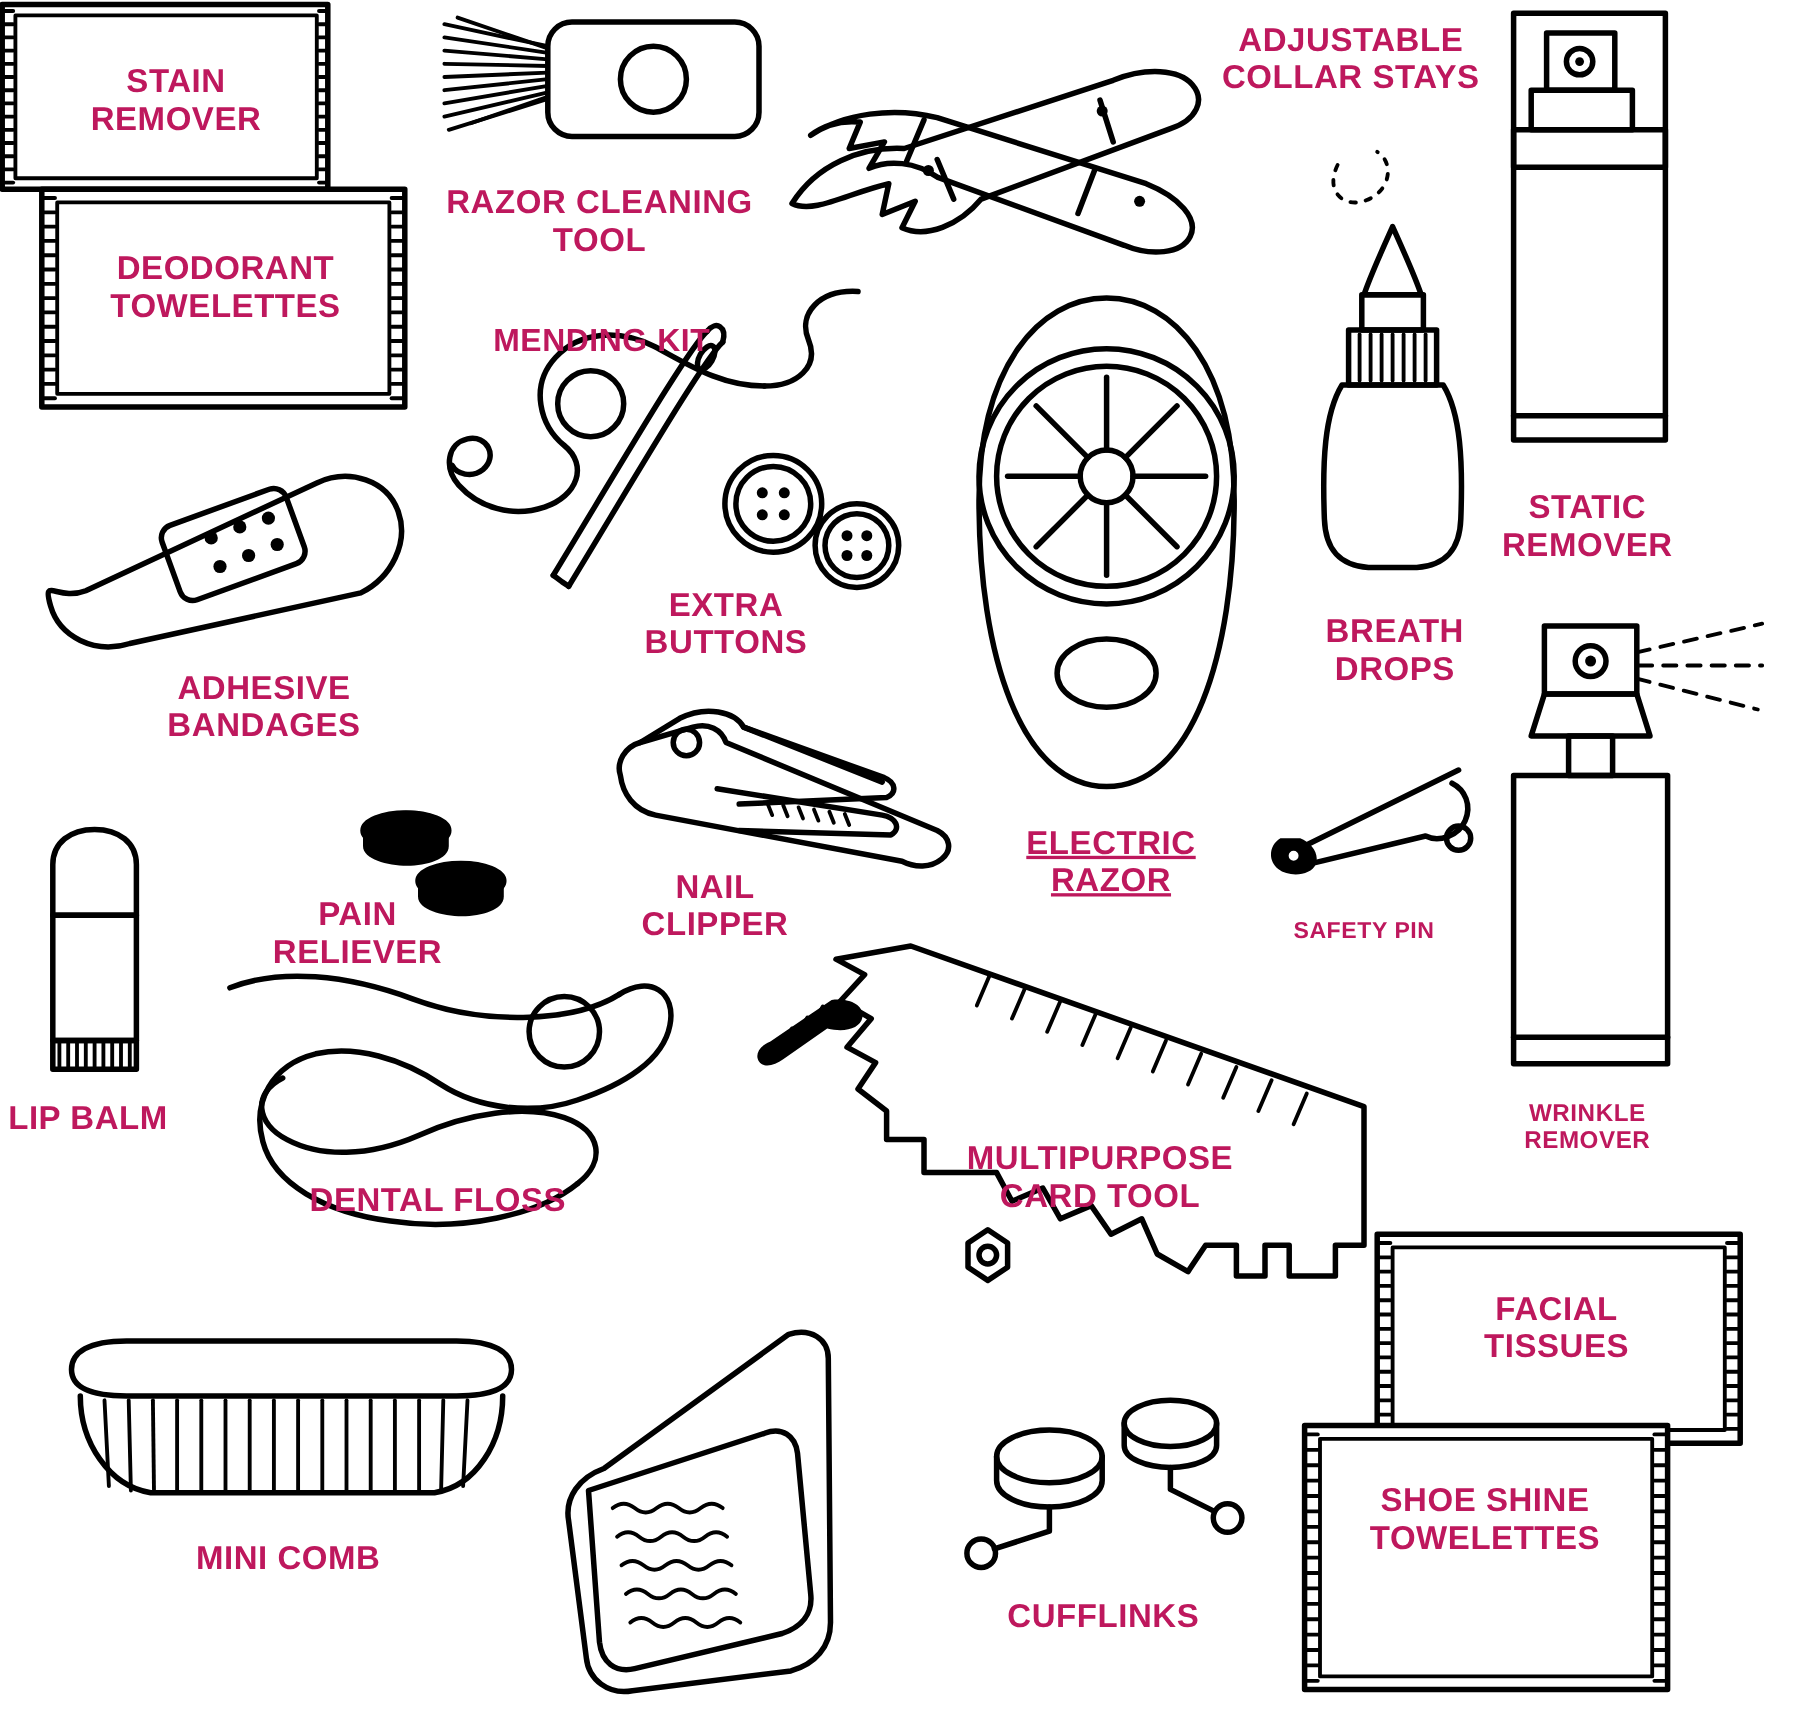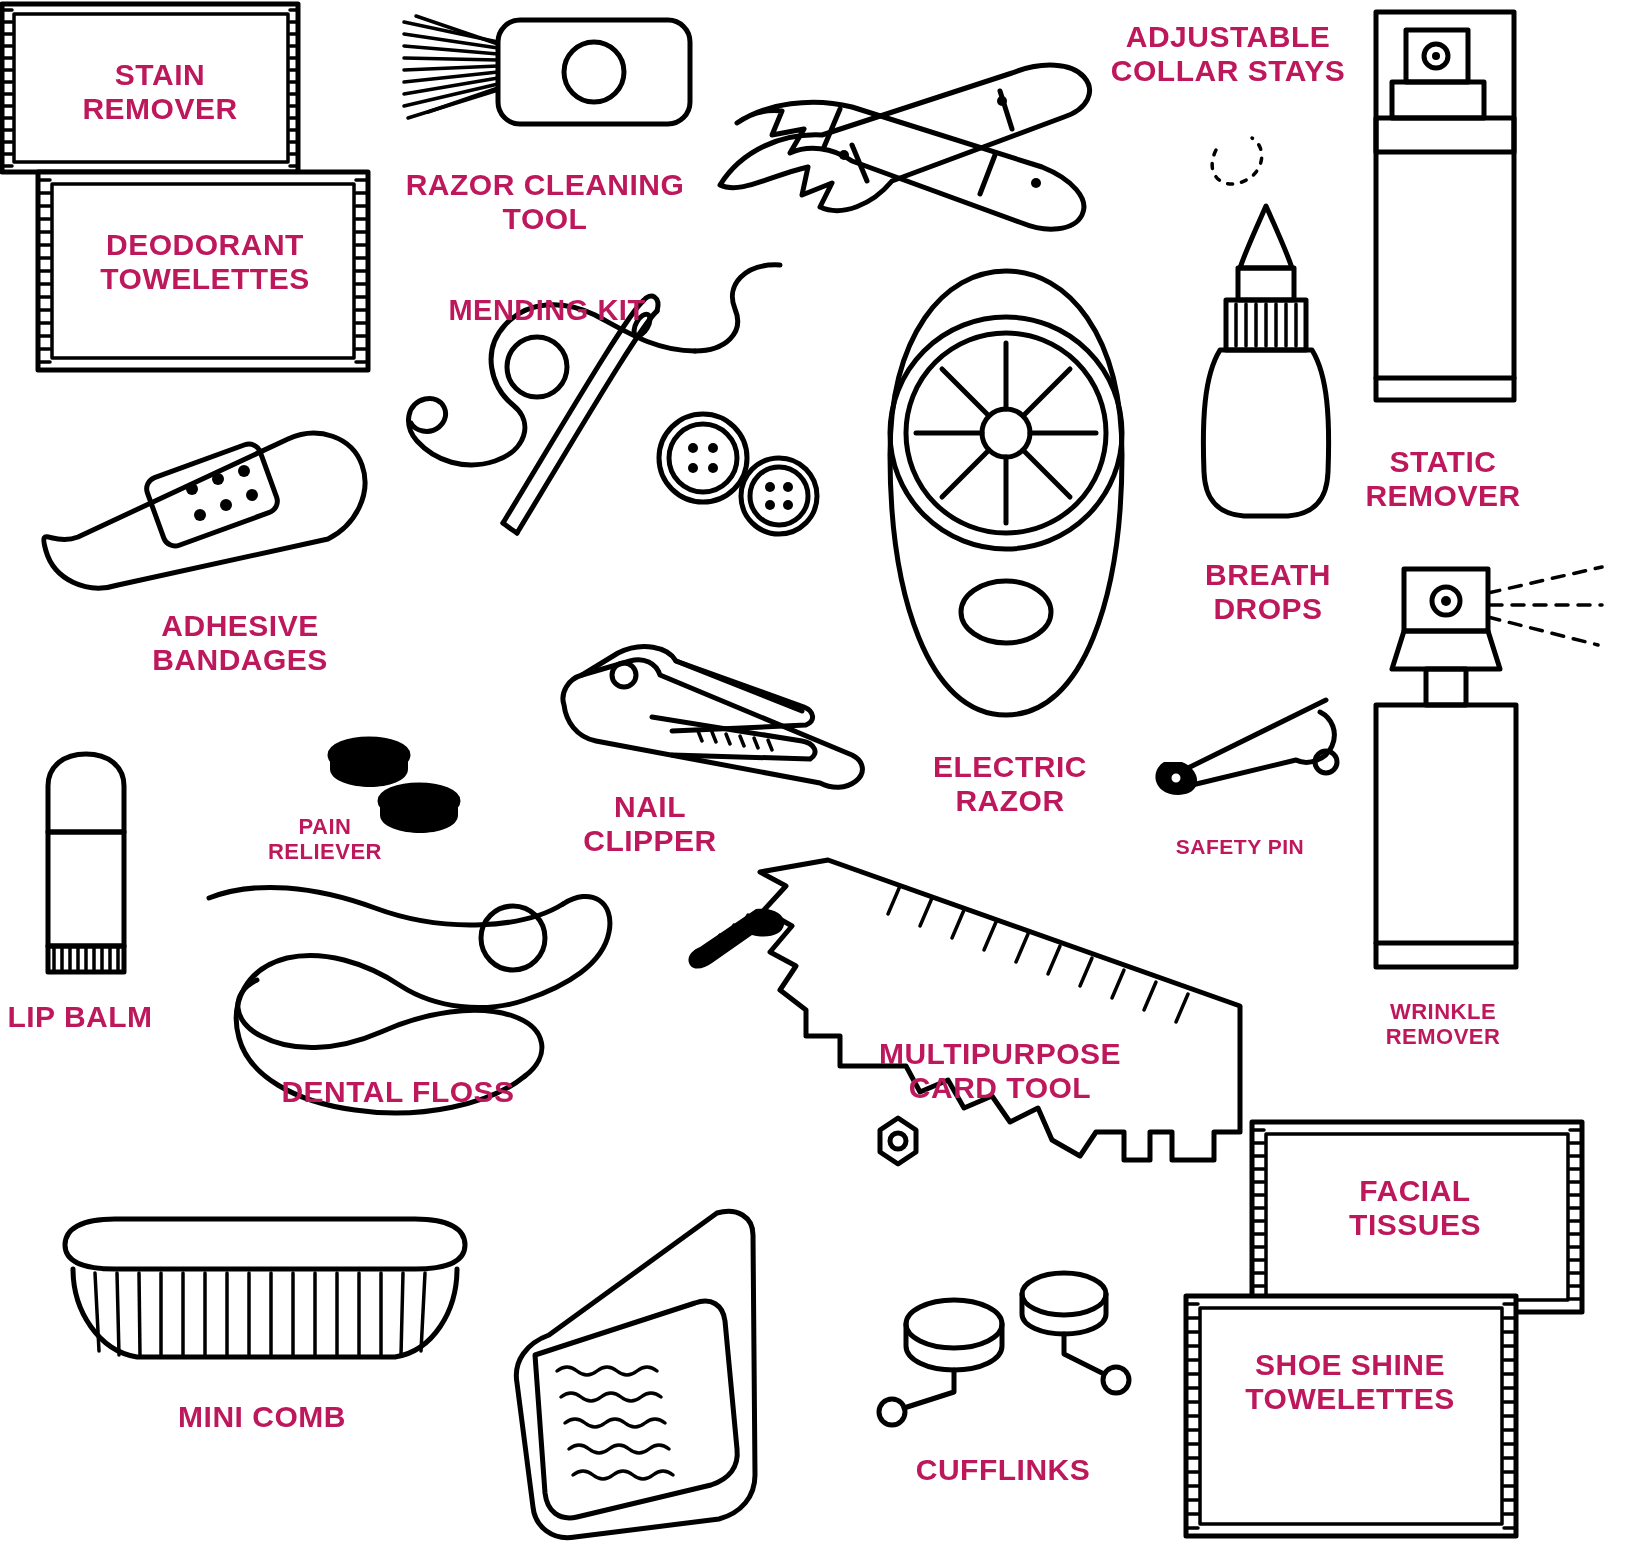--- a/index.html
+++ b/index.html
@@ -218,41 +218,43 @@
       <circle class="fill-blk" cx="38" cy="58" r="5"></circle>
       <circle class="fill-blk" cx="58" cy="58" r="5"></circle>
       <circle class="wht" cx="124" cy="86" r="38"></circle>
       <circle class="ln" cx="124" cy="86" r="29"></circle>
       <circle class="fill-blk" cx="115" cy="77" r="5"></circle>
       <circle class="fill-blk" cx="133" cy="77" r="5"></circle>
       <circle class="fill-blk" cx="115" cy="95" r="5"></circle>
       <circle class="fill-blk" cx="133" cy="95" r="5"></circle>
     </svg>
   </div>
+  <div class="label" style="left:660px; top:534px; font-size:30px; width:280px;">EXTRA
+BUTTONS</div>
 
   <div class="item" style="left:872px; top:265px;">
     <svg width="270" height="460" viewBox="0 0 270 460">
       <path class="ln" d="M134 6 C 196 6, 250 70, 250 190 C 250 330, 212 450, 134 450 C 56 450, 18 330, 18 190 C 18 70, 72 6, 134 6 Z"></path>
       <circle class="ln" cx="134" cy="168" r="116"></circle>
       <circle class="ln" cx="134" cy="168" r="100"></circle>
       <circle class="ln" cx="134" cy="168" r="24"></circle>
       <g class="ln" stroke-width="11">
         <line x1="134" y1="78" x2="134" y2="144"></line>
         <line x1="134" y1="192" x2="134" y2="258"></line>
         <line x1="44" y1="168" x2="110" y2="168"></line>
         <line x1="158" y1="168" x2="224" y2="168"></line>
         <line x1="70" y1="104" x2="117" y2="151"></line>
         <line x1="151" y1="185" x2="198" y2="232"></line>
         <line x1="198" y1="104" x2="151" y2="151"></line>
         <line x1="117" y1="185" x2="70" y2="232"></line>
       </g>
       <ellipse class="ln" cx="134" cy="347" rx="45" ry="31"></ellipse>
     </svg>
   </div>
-  <div class="label" style="left:1010px; top:750px; font-size:30px; width:300px;">ELECTRIC
+  <div class="label" style="left:1010px; top:750px; font-size:30px; width:300px;text-decoration:underline;">ELECTRIC
 RAZOR</div>
 
   <div class="item" style="left:1196px; top:128px;">
     <svg width="140" height="400" viewBox="0 0 140 400">
       <path class="ln-thin" stroke-dasharray="5 9" d="M20 22 C 8 46, 26 62, 46 54 C 68 46, 72 20, 56 10"></path>
       <path class="ln" d="M70 78 C 62 96, 50 122, 44 140 L 96 140 C 90 122, 78 96, 70 78 Z"></path>
       <rect class="ln" x="42" y="140" width="56" height="32"></rect>
       <rect class="ln" x="30" y="172" width="80" height="50"></rect>
       <g class="ln-thin">
         <line x1="40" y1="176" x2="40" y2="218"></line>
@@ -318,21 +320,21 @@
   <div class="label" style="left:1240px; top:835px; font-size:21px; width:300px;">SAFETY PIN</div>
 
   <div class="item" style="left:318px; top:735px;">
     <svg width="150" height="100" viewBox="0 0 150 100">
       <path class="fill-blk" d="M12 20 C 12 8, 34 2, 52 2 C 70 2, 90 8, 90 20 L 90 34 C 90 46, 70 52, 52 52 C 34 52, 12 46, 12 34 Z"></path>
       <ellipse class="ln" cx="51" cy="20" rx="39" ry="16" fill="#000"></ellipse>
       <path class="fill-blk" d="M62 66 C 62 54, 84 48, 102 48 C 120 48, 140 54, 140 66 L 140 80 C 140 92, 120 98, 102 98 C 84 98, 62 92, 62 80 Z"></path>
       <ellipse class="ln" cx="101" cy="66" rx="39" ry="16" fill="#000"></ellipse>
     </svg>
   </div>
-  <div class="label" style="left:325px; top:815px; font-size:22px; width:280px;">PAIN
+  <div class="label" style="left:325px; top:815px; font-size:30px; width:280px;">PAIN
 RELIEVER</div>
 
   <div class="item" style="left:30px; top:750px;">
     <svg width="120" height="230" viewBox="0 0 120 230">
       <path class="ln" d="M18 82 L 18 36 C 18 16, 34 4, 56 4 C 78 4, 94 16, 94 36 L 94 82 Z"></path>
       <rect class="ln" x="18" y="82" width="76" height="114"></rect>
       <rect class="ln" x="18" y="196" width="76" height="26"></rect>
       <g class="ln-thin">
         <line x1="24" y1="198" x2="24" y2="220"></line>
           <line x1="32" y1="198" x2="32" y2="220"></line>

